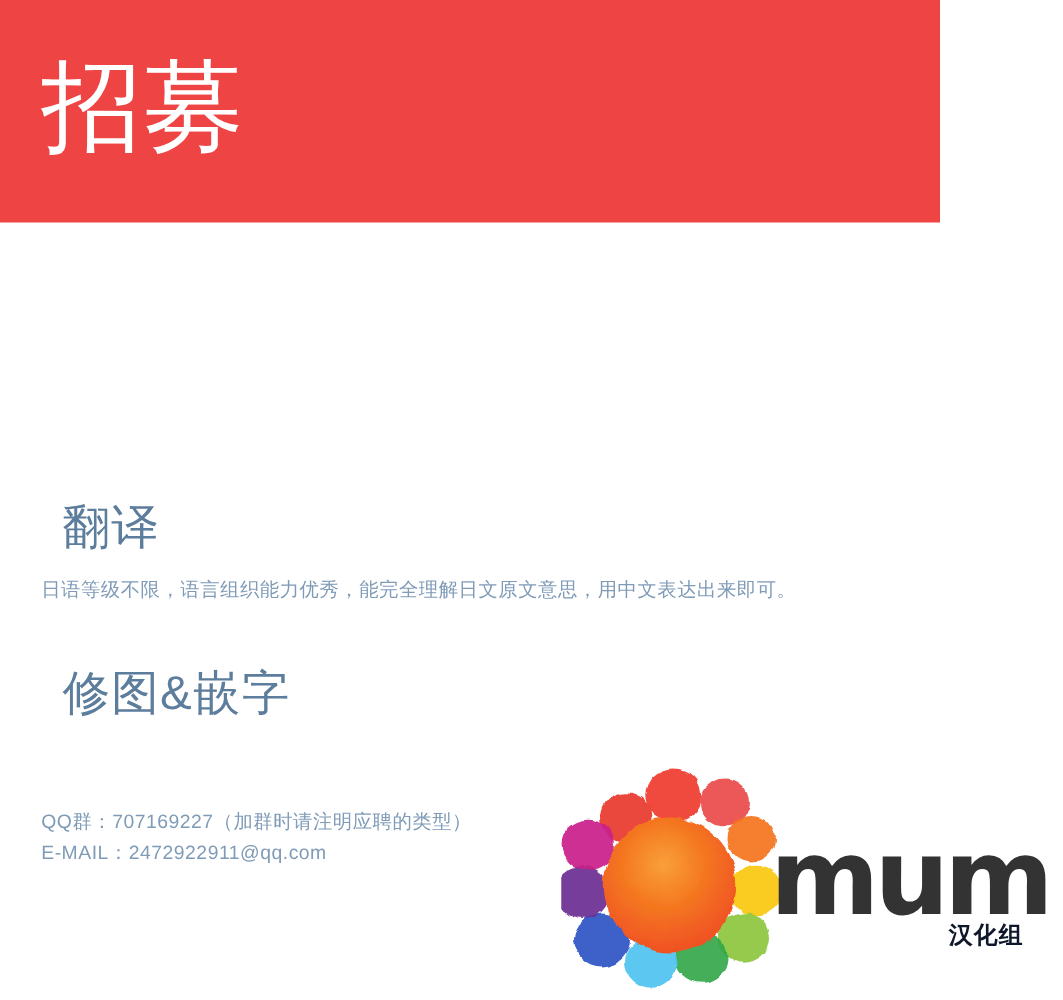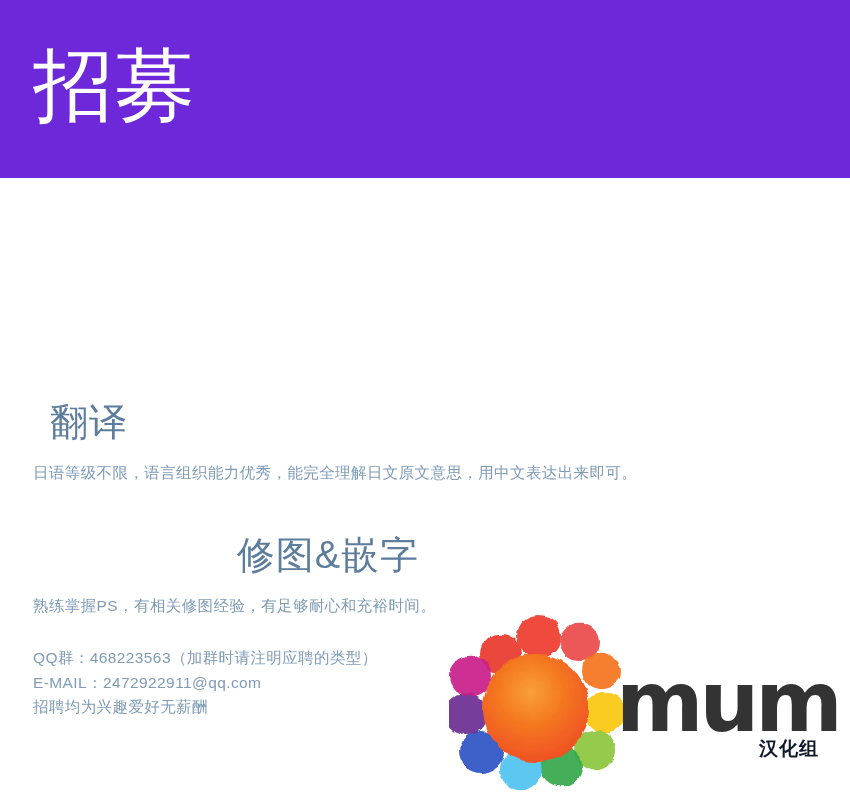--- a/index.html
+++ b/index.html
@@ -10,23 +10,23 @@
     width: 850px;
     height: 800px;
     background: #ffffff;
     font-family: "Liberation Sans", "DejaVu Sans", sans-serif;
     overflow: hidden;
     position: relative;
   }
 
   
   .banner {
-    width: 850px;
+    width: 752px;
     height: 178px;
-    background: #6d28d9;
+    background: #ef4444;
     position: relative;
   }
   .banner-title {
     position: absolute;
     left: 33px;
     top: 36px;
     font-size: 80px;
     line-height: 100px;
     font-weight: 400;
     color: #ffffff;
@@ -124,28 +124,26 @@
 
 <div class="content">
 
   <div class="section" id="sec-translate">
     <h2 class="section-heading">翻译</h2>
     <p class="section-body">日语等级不限，语言组织能力优秀，能完全理解日文原文意思，用中文表达出来即可。</p>
   </div>
 
   <div class="section" id="sec-edit">
     <h2 class="section-heading">修图&amp;嵌字</h2>
-    <p class="section-body">熟练掌握PS，有相关修图经验，有足够耐心和充裕时间。</p>
   </div>
 
   <div class="section" id="sec-contact">
     <div class="contact-lines">
-      <div class="contact-line">QQ群：468223563（加群时请注明应聘的类型）</div>
+      <div class="contact-line">QQ群：707169227（加群时请注明应聘的类型）</div>
       <div class="contact-line">E-MAIL：2472922911@qq.com</div>
-      <div class="contact-line">招聘均为兴趣爱好无薪酬</div>
     </div>
   </div>
 
 </div>
 
 <div class="logo">
   <div class="logo-mark">
     <svg viewBox="0 0 175 185" width="175" height="185" aria-hidden="true">
       <defs>
         <radialGradient id="centerGrad" cx="45%" cy="35%" r="70%">

